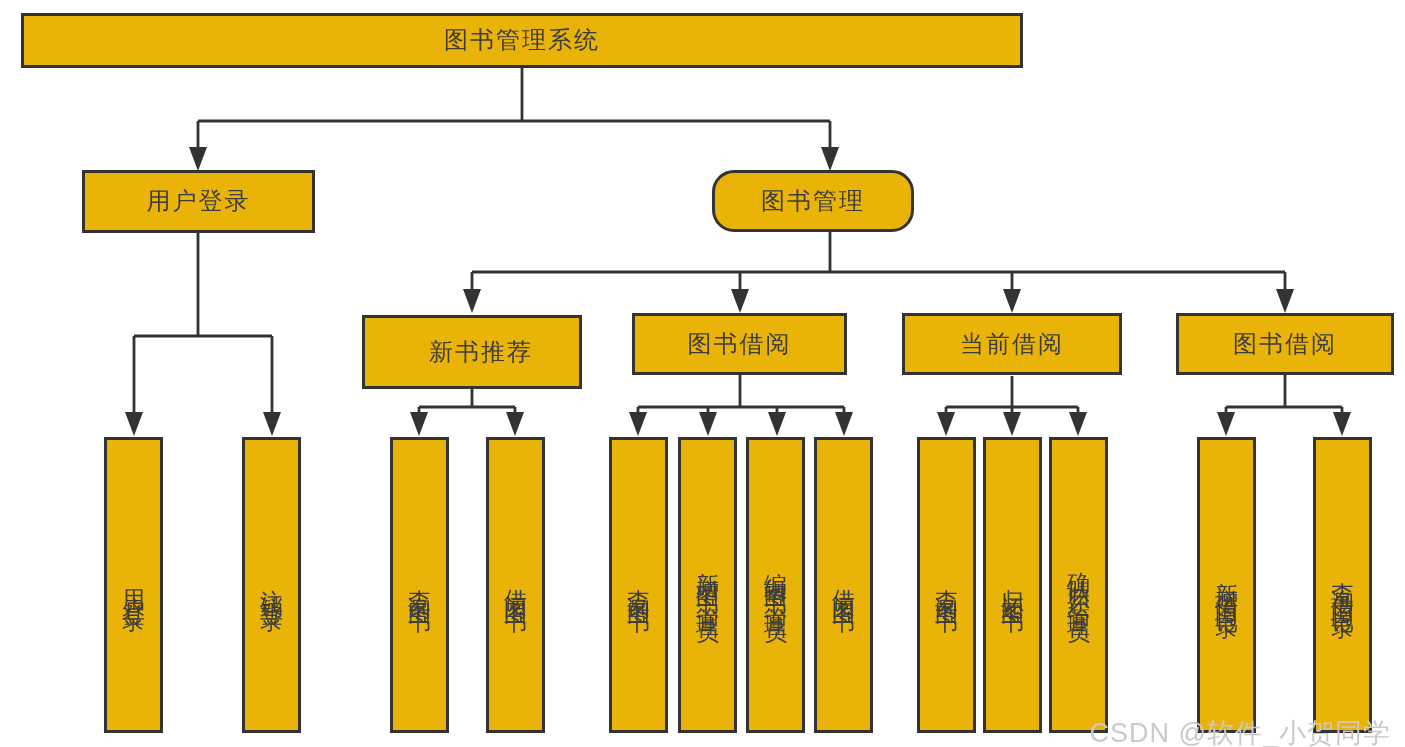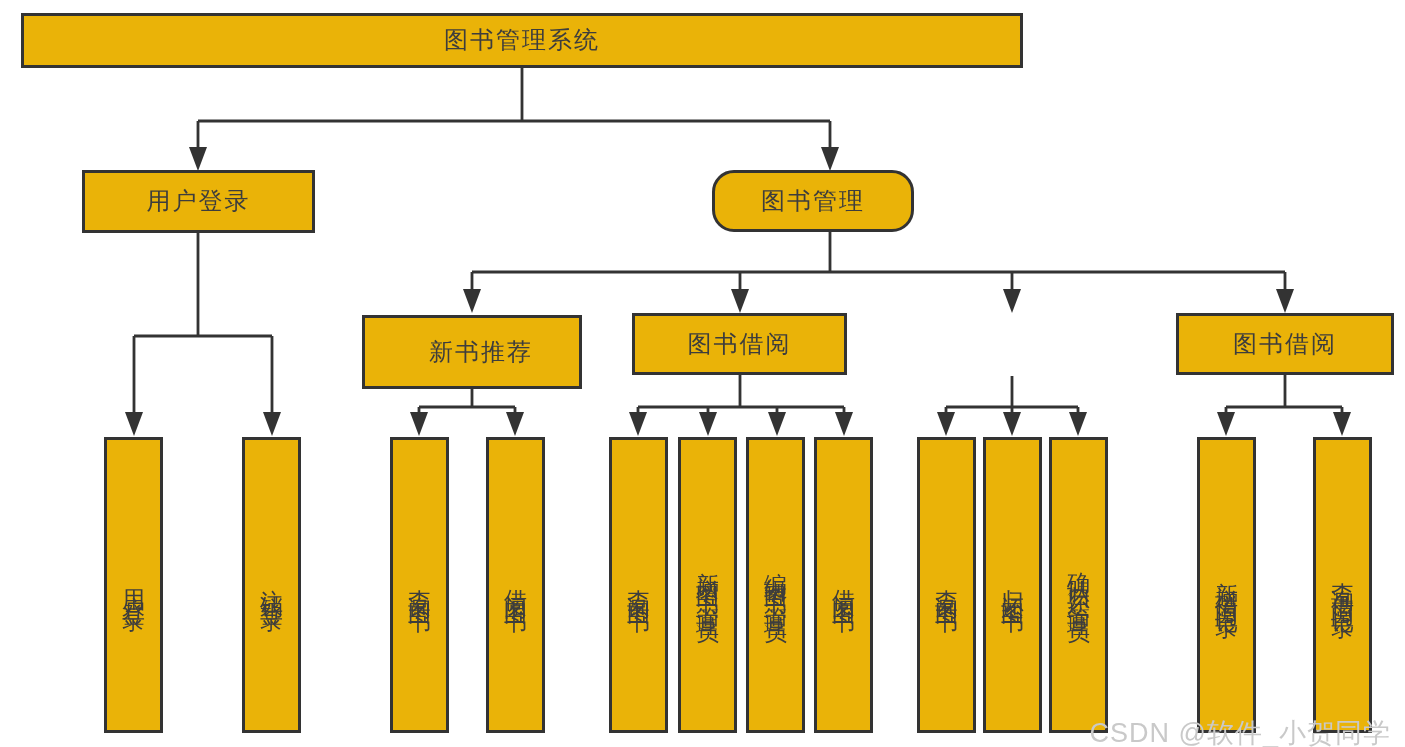--- a/index.html
+++ b/index.html
@@ -110,20 +110,23 @@
   <div class="node" style="left:712px;top:170px;width:202px;height:62px;border-radius:22px;">
     <span class="lbl">图书管理</span>
   </div>
 
   <div class="node" style="left:362px;top:315px;width:220px;height:74px;padding-left:18px;">
     <span class="lbl">新书推荐</span>
   </div>
   <div class="node" style="left:632px;top:313px;width:215px;height:62px;">
     <span class="lbl">图书借阅</span>
   </div>
+  <div class="node" style="left:902px;top:313px;width:220px;height:62px;">
+    <span class="lbl">当前借阅</span>
+  </div>
   <div class="node" style="left:1176px;top:313px;width:218px;height:62px;">
     <span class="lbl">图书借阅</span>
   </div>
 
   <div class="node v" style="left:104px;top:437px;width:59px;height:296px;">
     <span class="lbl">用户登录</span>
   </div>
   <div class="node v" style="left:242px;top:437px;width:59px;height:296px;">
     <span class="lbl">注销登录</span>
   </div>

